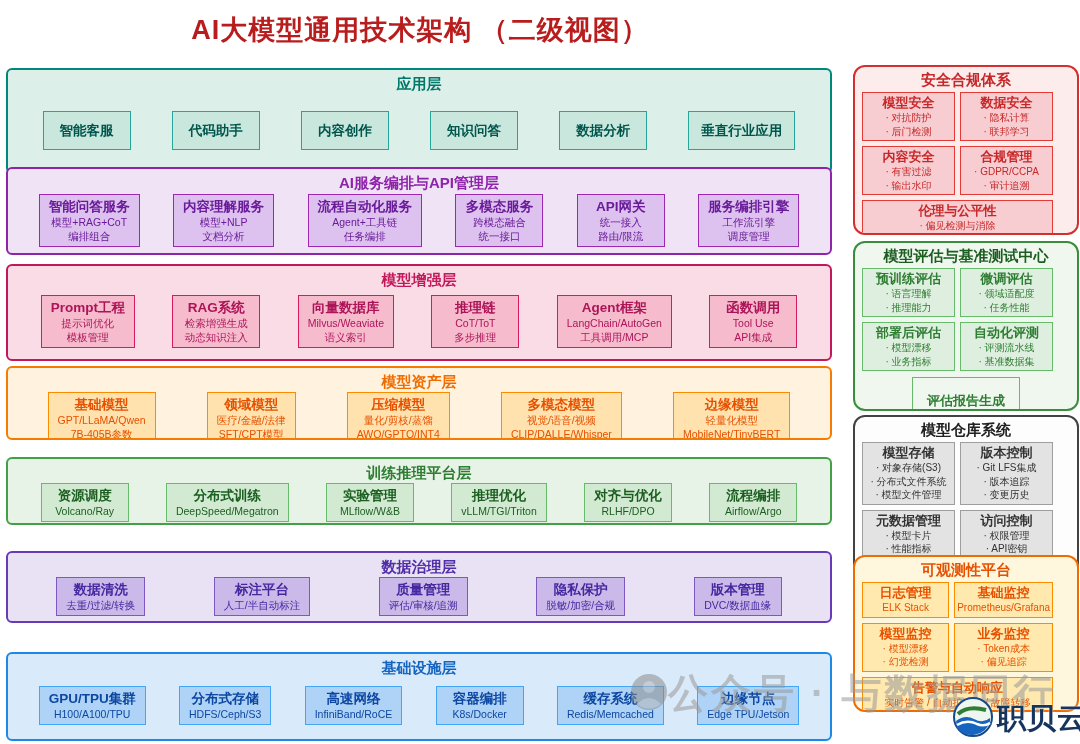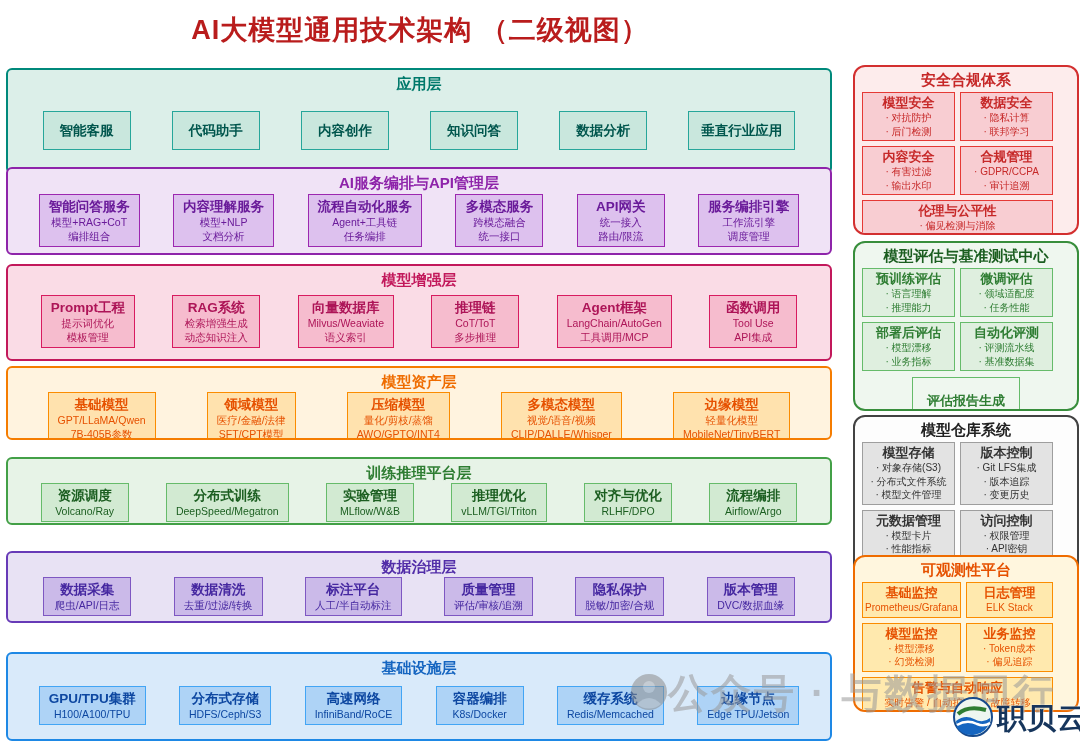--- a/index.html
+++ b/index.html
@@ -241,24 +241,20 @@
           <div class="box">
             <div class="bt">流程编排</div>
             <div class="bl">Airflow/Argo</div>
           </div>
         </div>
       </div>
       <div class="layer layer-5" style="--border: #673AB7; --bg: #E8E2F4; --header: #512DA8; --boxBg: #CBBAE9; --boxBorder: #7E57C2; --text: #4527A0;">
         <div class="lhead">数据治理层</div>
         <div class="lrow">
           <div class="box">
-            <div class="bt">数据采集</div>
-            <div class="bl">爬虫/API/日志</div>
-          </div>
-          <div class="box">
             <div class="bt">数据清洗</div>
             <div class="bl">去重/过滤/转换</div>
           </div>
           <div class="box">
             <div class="bt">标注平台</div>
             <div class="bl">人工/半自动标注</div>
           </div>
           <div class="box">
             <div class="bt">质量管理</div>
             <div class="bl">评估/审核/追溯</div>
@@ -386,26 +382,26 @@
             <div class="pl">· 权限管理</div>
             <div class="pl">· API密钥</div>
             <div class="pl">· 审计日志</div>
           </div>
         </div>
       </div>
       <div class="panel panel-3" style="--border: #EF6C00; --bg: #FFF6DE; --header: #E65100; --boxBg: #FFE9AE; --boxBorder: #FB8C00; --text: #E65100;">
         <div class="phead">可观测性平台</div>
         <div class="pgrid">
           <div class="pbox">
+            <div class="pt">日志管理</div>
+            <div class="pl">ELK Stack</div>
+          </div>
+          <div class="pbox">
             <div class="pt">基础监控</div>
             <div class="pl">Prometheus/Grafana</div>
-          </div>
-          <div class="pbox">
-            <div class="pt">日志管理</div>
-            <div class="pl">ELK Stack</div>
           </div>
           <div class="pbox">
             <div class="pt">模型监控</div>
             <div class="pl">· 模型漂移</div>
             <div class="pl">· 幻觉检测</div>
           </div>
           <div class="pbox">
             <div class="pt">业务监控</div>
             <div class="pl">· Token成本</div>
             <div class="pl">· 偏见追踪</div>

